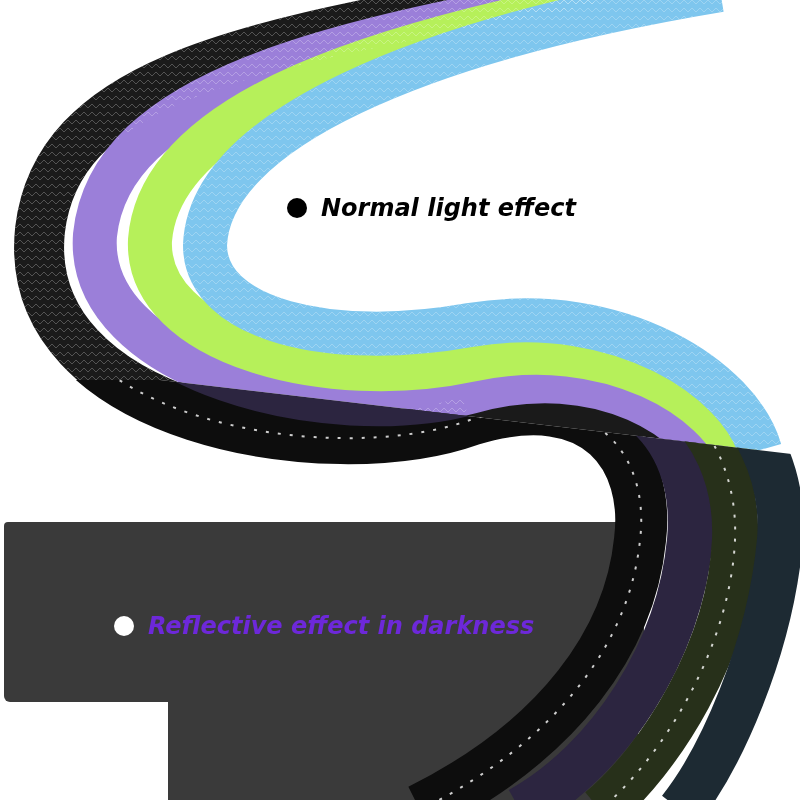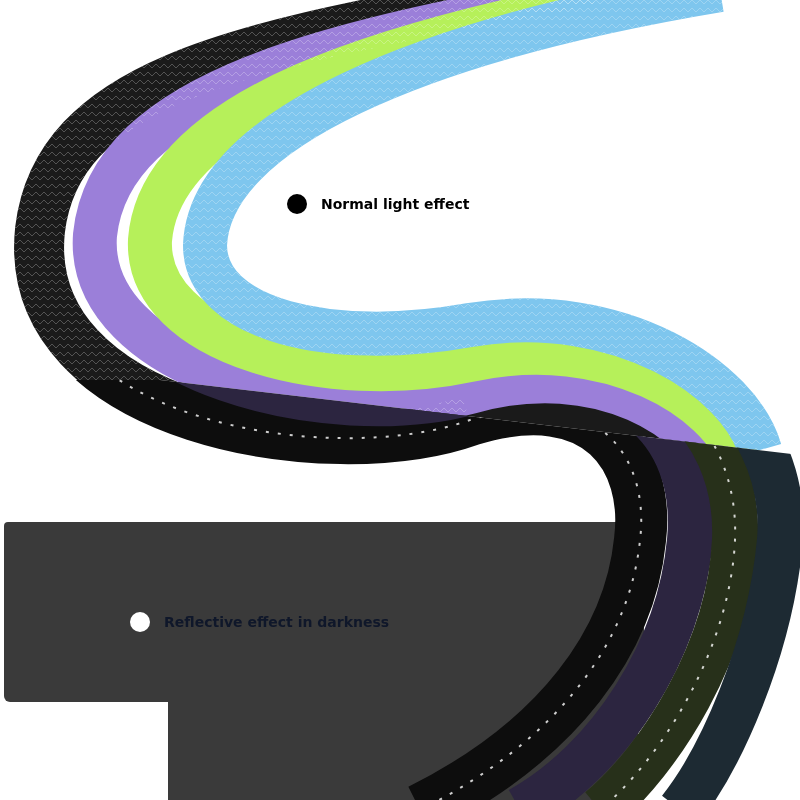--- a/index.html
+++ b/index.html
@@ -1,24 +1,24 @@
 <!DOCTYPE html>
 <html><head>
 <meta charset="utf-8">
 <style>
   html, body { margin: 0; padding: 0; background: #ffffff; }
   body { width: 800px; height: 800px; position: relative; overflow: hidden; font-family: "DejaVu Sans", sans-serif; }
   .scene { position: absolute; left: 0; top: 0; width: 800px; height: 800px; }
   .dark-panel { position: absolute; left: 4px; top: 522px; width: 640px; height: 180px; background: #3a3a3a; border-radius: 4px 2px 0 6px; }
   .dark-panel-lower { position: absolute; left: 168px; top: 690px; width: 470px; height: 112px; background: #3a3a3a; }
-  .caption { position: absolute; display: flex; align-items: center; gap: 14px; font-weight: bold; font-size: 14px; white-space: nowrap; }
+  .caption { position: absolute; display: flex; align-items: center; gap: 14px; font-weight: bold; font-size: 24px; white-space: nowrap; font-style: italic; }
   .caption .dot { width: 20px; height: 20px; border-radius: 50%; display: inline-block; }
   .caption-light { left: 287px; top: 194px; color: #000000; }
   .caption-light .dot { background: #000000; }
-  .caption-dark { left: 130px; top: 612px; color: #0f172a; text-align: center; }
+  .caption-dark { left: 114px; top: 612px; color: #6d28d9; text-align: center; }
   .caption-dark .dot { background: #ffffff; }
 </style>
 </head>
 <body>
 
 <div class="scene">
   <div class="dark-panel"></div>
   <div class="dark-panel-lower"></div>
 
   <svg width="800" height="800" viewBox="0 0 800 800" style="position:absolute;left:0;top:0">

